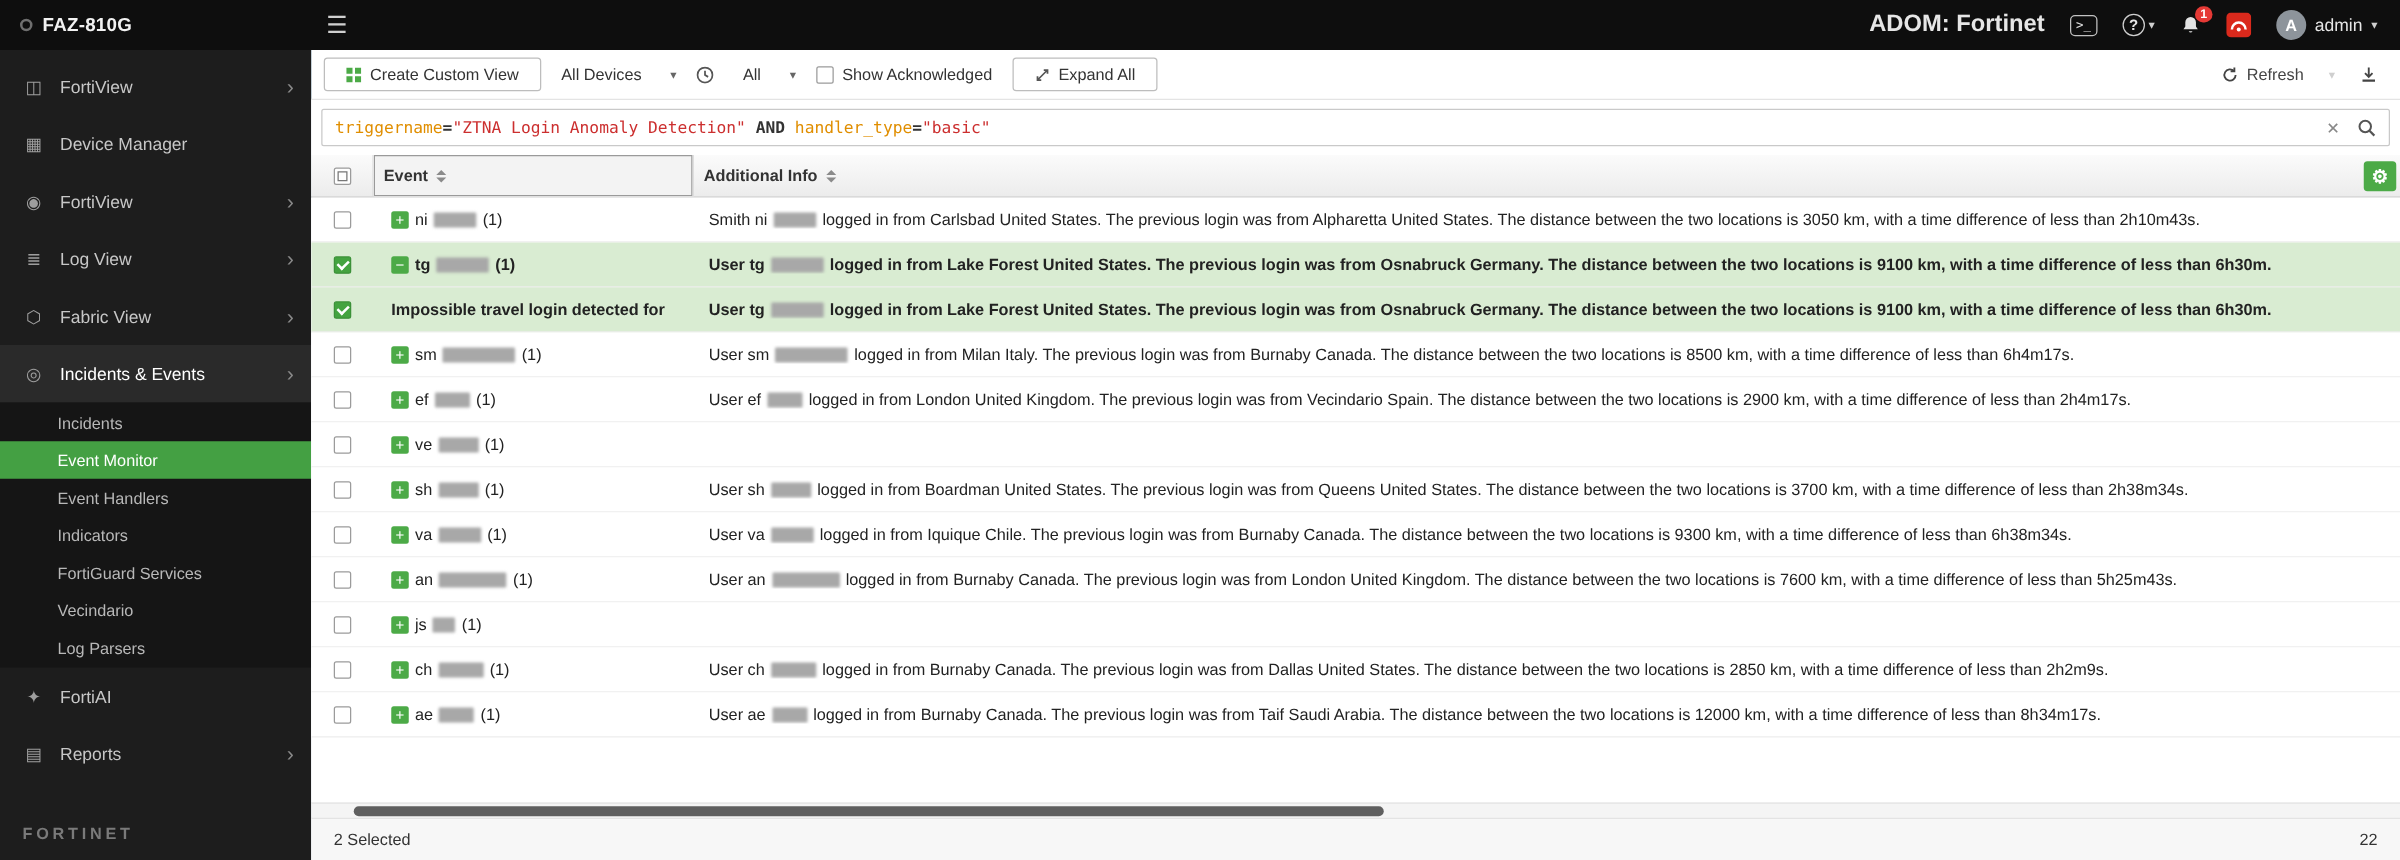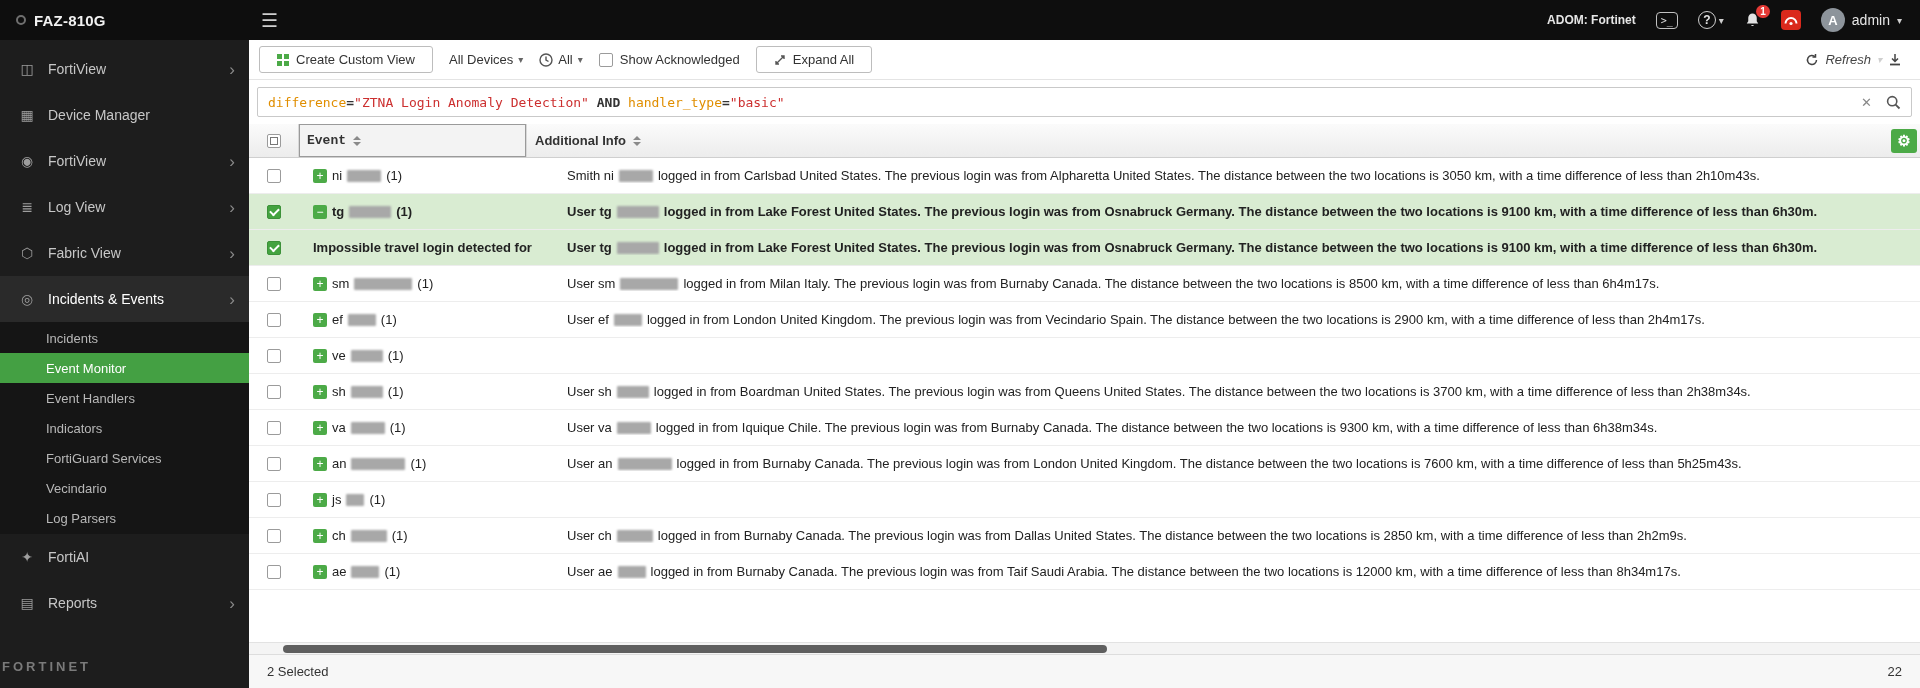--- a/index.html
+++ b/index.html
@@ -10,21 +10,21 @@
     background:#0c4a6e;
   }
 
   
   .topbar { height:40px; background:#0e0e0e; display:flex; align-items:center; color:#e6e6e6; flex:none; }
   .tb-left { width:249px; flex:none; display:flex; align-items:center; gap:8px; padding-left:16px; }
   .dev-dot { width:10px; height:10px; border-radius:50%; border:2px solid #6f6f6f; }
   .brand { font-size:15px; font-weight:bold; color:#f2f2f2; letter-spacing:.2px; }
   .hamburger { color:#cfcfcf; font-size:19px; margin-left:12px; cursor:pointer; }
   .tb-right { margin-left:auto; display:flex; align-items:center; gap:20px; padding-right:18px; }
-  .adom { font-weight:bold; font-size:12px; }
+  .adom { font-weight:bold; font-size:19px; }
   .cli-chip { border:1.5px solid #c2c2c2; border-radius:4px; font-family:"DejaVu Sans Mono",monospace; font-size:10px; padding:2px 4px; color:#e0e0e0; cursor:pointer; }
   .help-wrap { display:flex; align-items:center; gap:3px; cursor:pointer; }
   .q-circle { width:18px; height:18px; border:1.5px solid #cfcfcf; border-radius:50%; display:flex; align-items:center; justify-content:center; font-size:12px; font-weight:bold; }
   .caret { font-size:10px; color:#cfcfcf; }
   .bell-wrap { position:relative; cursor:pointer; display:flex; }
   .badge { position:absolute; top:-7px; right:-9px; background:#e53935; color:#fff; border-radius:8px; font-size:10px; font-weight:bold; padding:0 4px; line-height:13px; }
   .fabric-wrap { display:flex; cursor:pointer; }
   .user-wrap { display:flex; align-items:center; gap:7px; cursor:pointer; }
   .avatar { width:24px; height:24px; border-radius:50%; background:#8d949b; color:#fff; display:flex; align-items:center; justify-content:center; font-size:13px; font-weight:bold; }
   .user-name { font-size:14px; }
@@ -36,55 +36,55 @@
   .sidebar { width:249px; flex:none; background:#1d1d1d; display:flex; flex-direction:column; color:#c7c7c7; }
   .nav { flex:1; padding-top:6px; overflow:hidden; }
   .side-item { height:46px; display:flex; align-items:center; gap:12px; padding:0 14px 0 18px; font-size:14px; cursor:pointer; }
   .side-item .s-icon { width:18px; text-align:center; color:#9e9e9e; font-size:14px; flex:none; }
   .side-item .s-label { flex:1; white-space:nowrap; overflow:hidden; }
   .chev { color:#8a8a8a; font-size:17px; line-height:1; }
   .side-item.open { background:#2a2a2a; color:#fff; }
   .submenu { background:#151515; padding:1px 0; }
   .sub-item { height:30px; display:flex; align-items:center; padding-left:46px; font-size:13px; color:#b8b8b8; cursor:pointer; white-space:nowrap; }
   .sub-item.active { background:#44a043; color:#fff; }
-  .side-logo { height:44px; flex:none; display:flex; align-items:center; padding-left:2px; }
+  .side-logo { height:44px; flex:none; display:flex; align-items:center; padding-left:18px; }
   .logo-text { color:#7a7a7a; font-weight:bold; font-size:13px; letter-spacing:3px; }
 
   
   .main { flex:1; display:flex; flex-direction:column; min-width:0; background:#fff; }
 
   .tabbar { height:44px; flex:none; background:#ececec; display:flex; align-items:stretch; border-bottom:2px solid #4caa47; }
   .tab { display:flex; align-items:center; padding:0 18px; font-size:14px; color:#4a4a4a; cursor:pointer; }
   .tab.active { background:#fff; color:#1f1f1f; }
   .tab-right { margin-left:auto; display:flex; align-items:center; padding-right:14px; }
   .panel-icon { width:20px; height:16px; border:2px solid #4caa47; border-radius:2px; position:relative; cursor:pointer; background:#fff; }
   .panel-icon::after { content:""; position:absolute; right:0; top:0; bottom:0; width:8px; background:#4caa47; }
 
   .toolbar { height:40px; flex:none; display:flex; align-items:center; gap:16px; padding:0 10px; border-bottom:1px solid #e4e4e4; font-size:13px; color:#333; }
   .btn { display:flex; align-items:center; gap:7px; border:1px solid #bdbdbd; border-radius:3px; padding:5px 17px; background:#fff; cursor:pointer; color:#333; }
-  .link-drop { display:flex; align-items:center; gap:5px; cursor:pointer; }
+  .link-drop { display:flex; align-items:center; gap:23px; cursor:pointer; }
   .link-drop .caret, .btn .caret { color:#666; }
   .tchk { width:14px; height:14px; border:1px solid #9b9b9b; border-radius:2px; background:#fff; cursor:pointer; }
   .chk-label { display:flex; align-items:center; gap:7px; cursor:pointer; }
-  .toolbar-right { margin-left:auto; display:flex; align-items:center; gap:6px; padding-right:8px;font-style:italic; }
+  .toolbar-right { margin-left:auto; display:flex; align-items:center; gap:20px; padding-right:8px; }
   .icon-btn { display:flex; align-items:center; gap:6px; cursor:pointer; color:#444; }
 
   .filter-wrap { padding:7px 8px; flex:none; background:#fff; }
   .filterbox { height:30px; border:1px solid #c9c9c9; border-radius:2px; display:flex; align-items:center; padding:0 10px; background:#fff; }
   .query { font-family:"DejaVu Sans Mono",monospace; font-size:13px; white-space:pre; overflow:hidden; }
   .tok.field { color:#e08e00; }
   .tok.value { color:#cc2f2f; }
   .tok.kw { color:#333; font-weight:bold; }
   .filter-actions { margin-left:auto; display:flex; align-items:center; gap:14px; }
   .clear-x { color:#888; font-size:13px; cursor:pointer; }
 
   .thead { height:34px; flex:none; background:linear-gradient(#fbfbfb,#ececec); border-bottom:1px solid #cfcfcf; display:flex; align-items:stretch; font-size:13px; font-weight:bold; color:#333; position:relative; }
   .th { display:flex; align-items:center; gap:7px; padding:0 8px; border-right:1px solid #d8d8d8; }
   .th.hc-check { width:50px; flex:none; justify-content:center; }
-  .th.hc-event { width:228px; flex:none; box-shadow:inset 0 0 0 1px #9a9a9a; background:#f3f3f3;font-family:Liberation Mono, monospace; }
+  .th.hc-event { width:256px; flex:none; box-shadow:inset 0 0 0 1px #9a9a9a; background:#f3f3f3; }
   .th.hc-info { flex:1; border-right:none; }
   .sort { display:inline-flex; flex-direction:column; gap:2px; }
   .sort i { width:0; height:0; border:4px solid transparent; display:block; }
   .sort .up { border-bottom-color:#8a8a8a; border-top-width:0; }
   .sort .dn { border-top-color:#8a8a8a; border-bottom-width:0; }
   .gear-btn { position:absolute; right:3px; top:5px; width:26px; height:24px; background:#4caa47; border-radius:3px; color:#fff; display:flex; align-items:center; justify-content:center; font-size:15px; cursor:pointer; }
 
   .rows { flex:1; min-height:0; overflow:hidden; background:#fff; }
   .trow { height:36px; display:flex; align-items:center; border-bottom:1px solid #ededed; font-size:13px; color:#222; background:#fff; cursor:default; }
   .trow.sel { background:#d9ecd2; }
@@ -254,21 +254,21 @@
             <svg width="14" height="14" viewBox="0 0 14 14">
               <path d="M7 1v7M4 5.5L7 8.5l3-3" stroke="#444" fill="none" stroke-width="1.5"></path>
               <path d="M2 11.5h10" stroke="#444" stroke-width="1.8"></path>
             </svg>
           </span>
         </span>
       </div>
 
       <div class="filter-wrap">
         <div class="filterbox">
-          <span class="query"><span class="tok field">difference</span><span class="tok kw">=</span><span class="tok value">"ZTNA Login Anomaly Detection"</span><span class="tok kw"> AND </span><span class="tok field">handler_type</span><span class="tok kw">=</span><span class="tok value">"basic"</span></span>
+          <span class="query"><span class="tok field">triggername</span><span class="tok kw">=</span><span class="tok value">"ZTNA Login Anomaly Detection"</span><span class="tok kw"> AND </span><span class="tok field">handler_type</span><span class="tok kw">=</span><span class="tok value">"basic"</span></span>
           <span class="filter-actions">
             <span class="clear-x">✕</span>
             <svg width="15" height="15" viewBox="0 0 15 15">
               <circle cx="6.2" cy="6.2" r="4.6" stroke="#555" fill="none" stroke-width="1.6"></circle>
               <path d="M9.6 9.6L13.5 13.5" stroke="#555" stroke-width="1.8"></path>
             </svg>
           </span>
         </div>
       </div>
 

